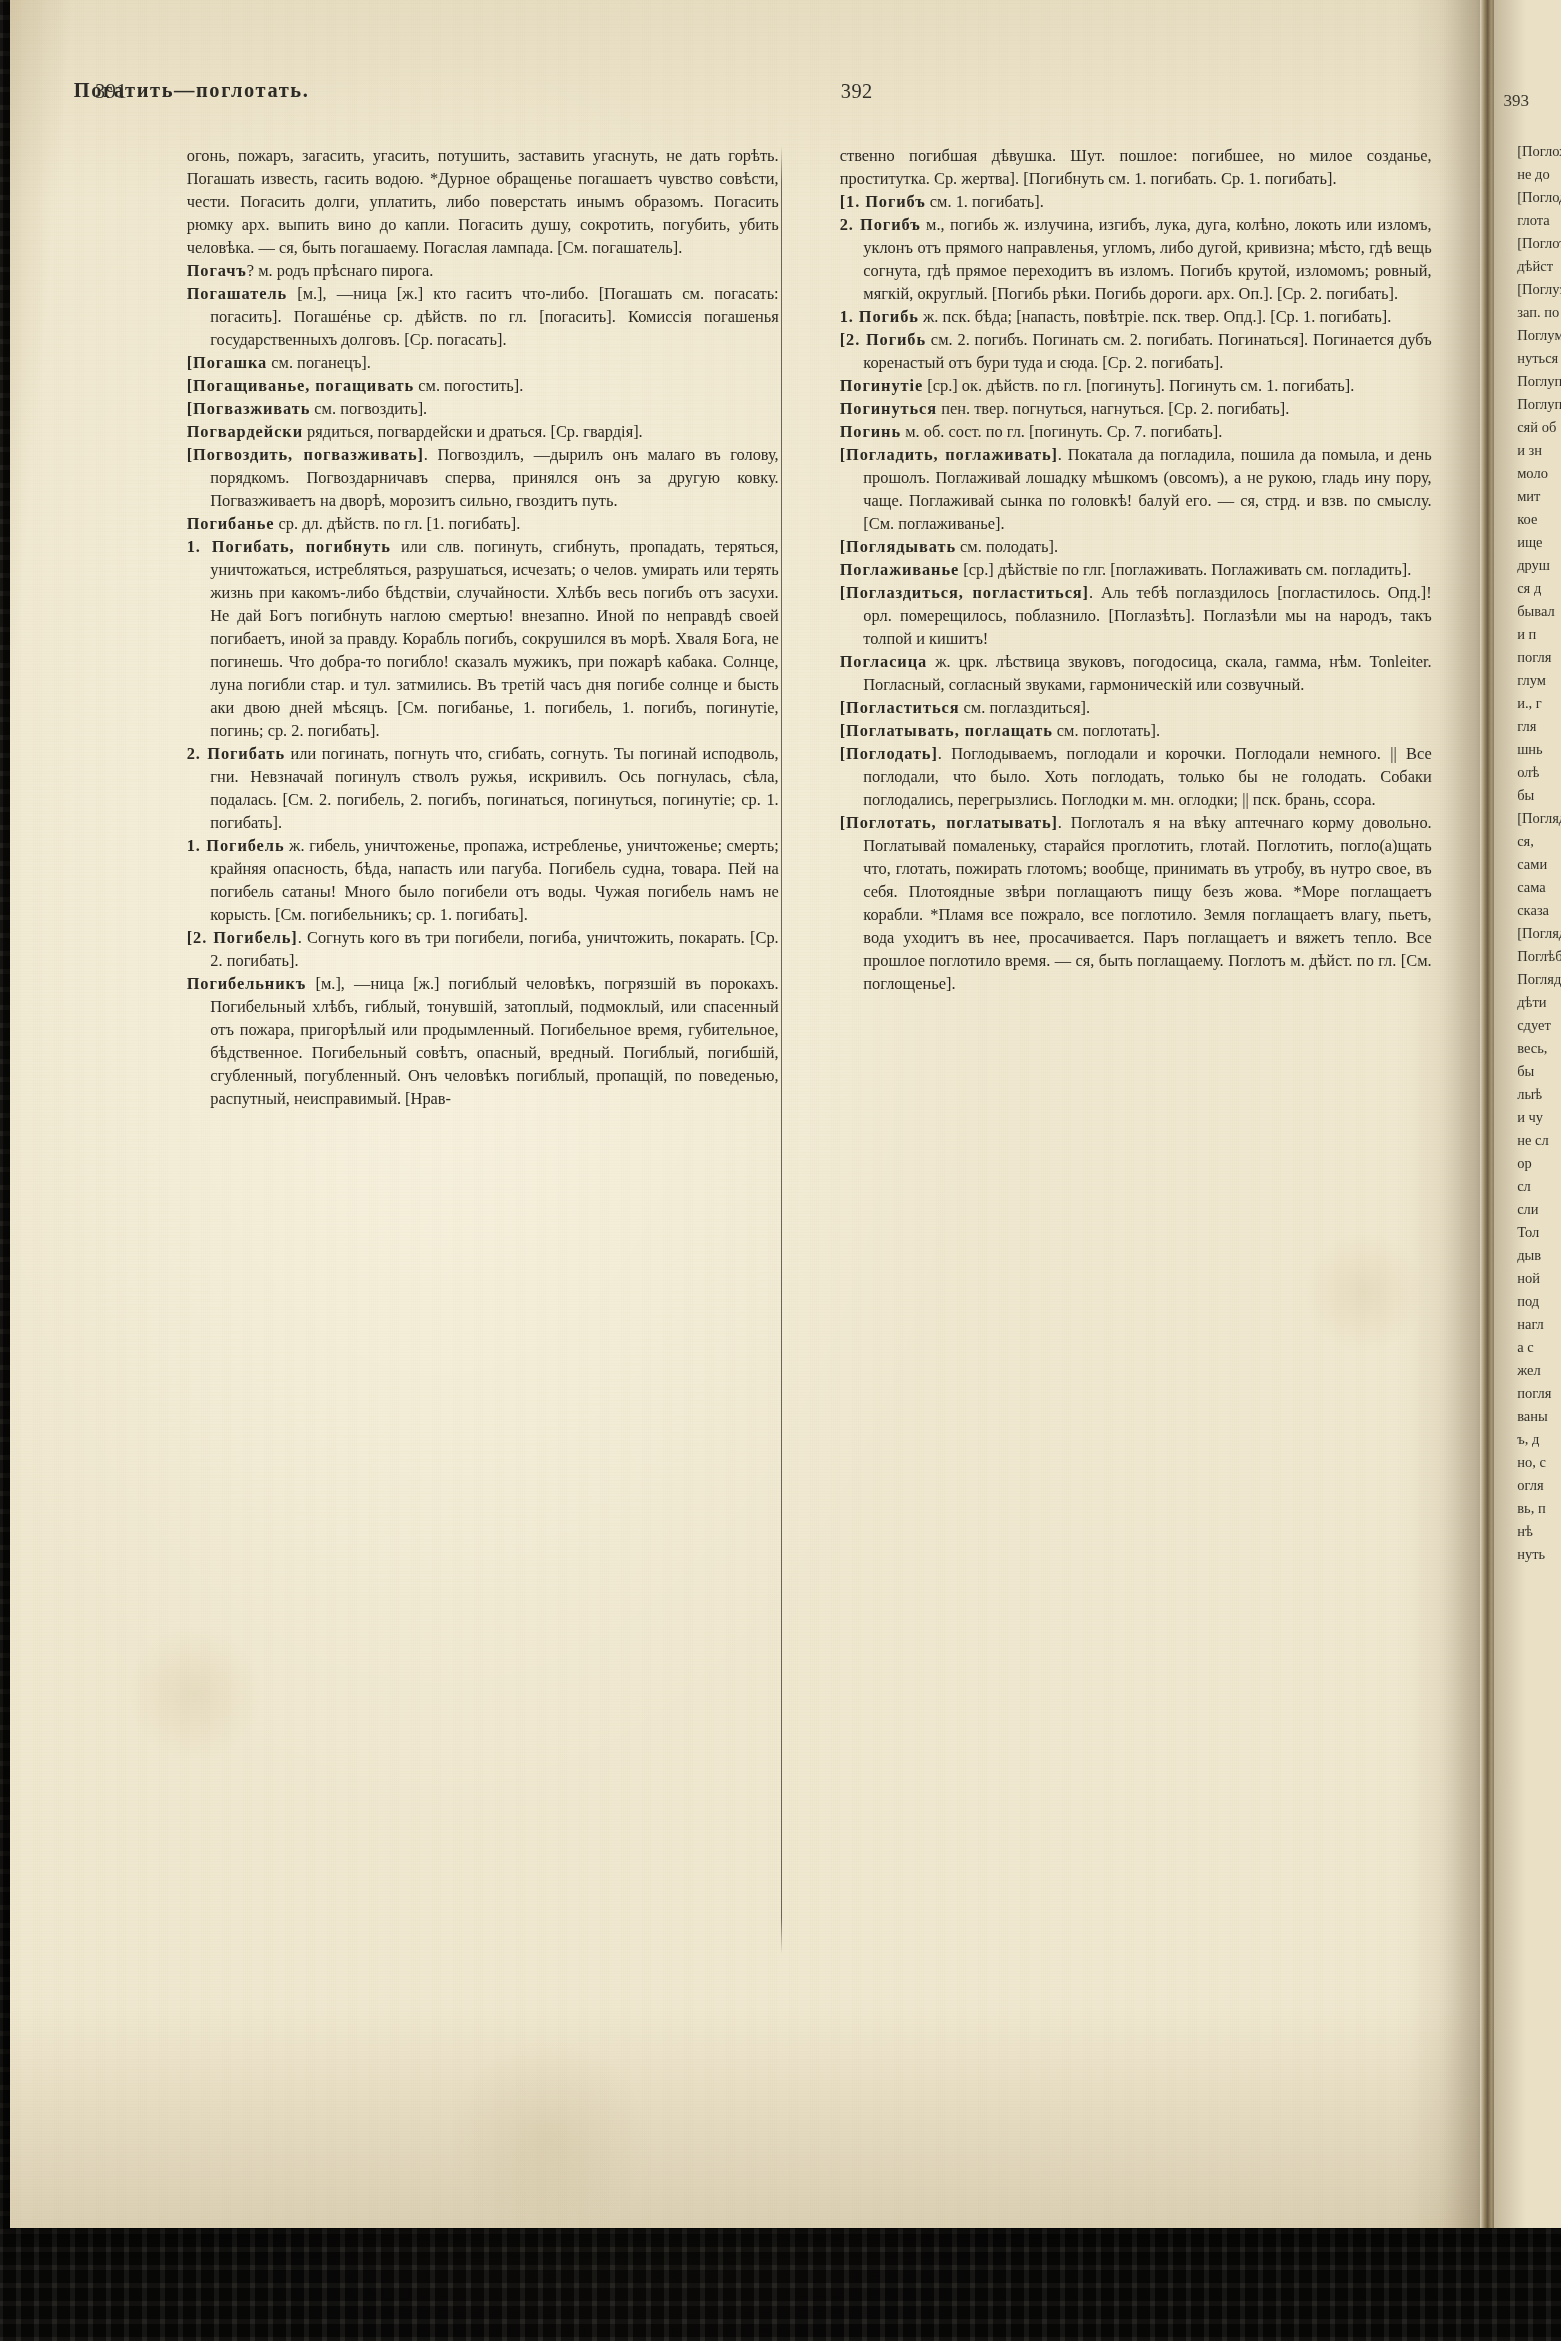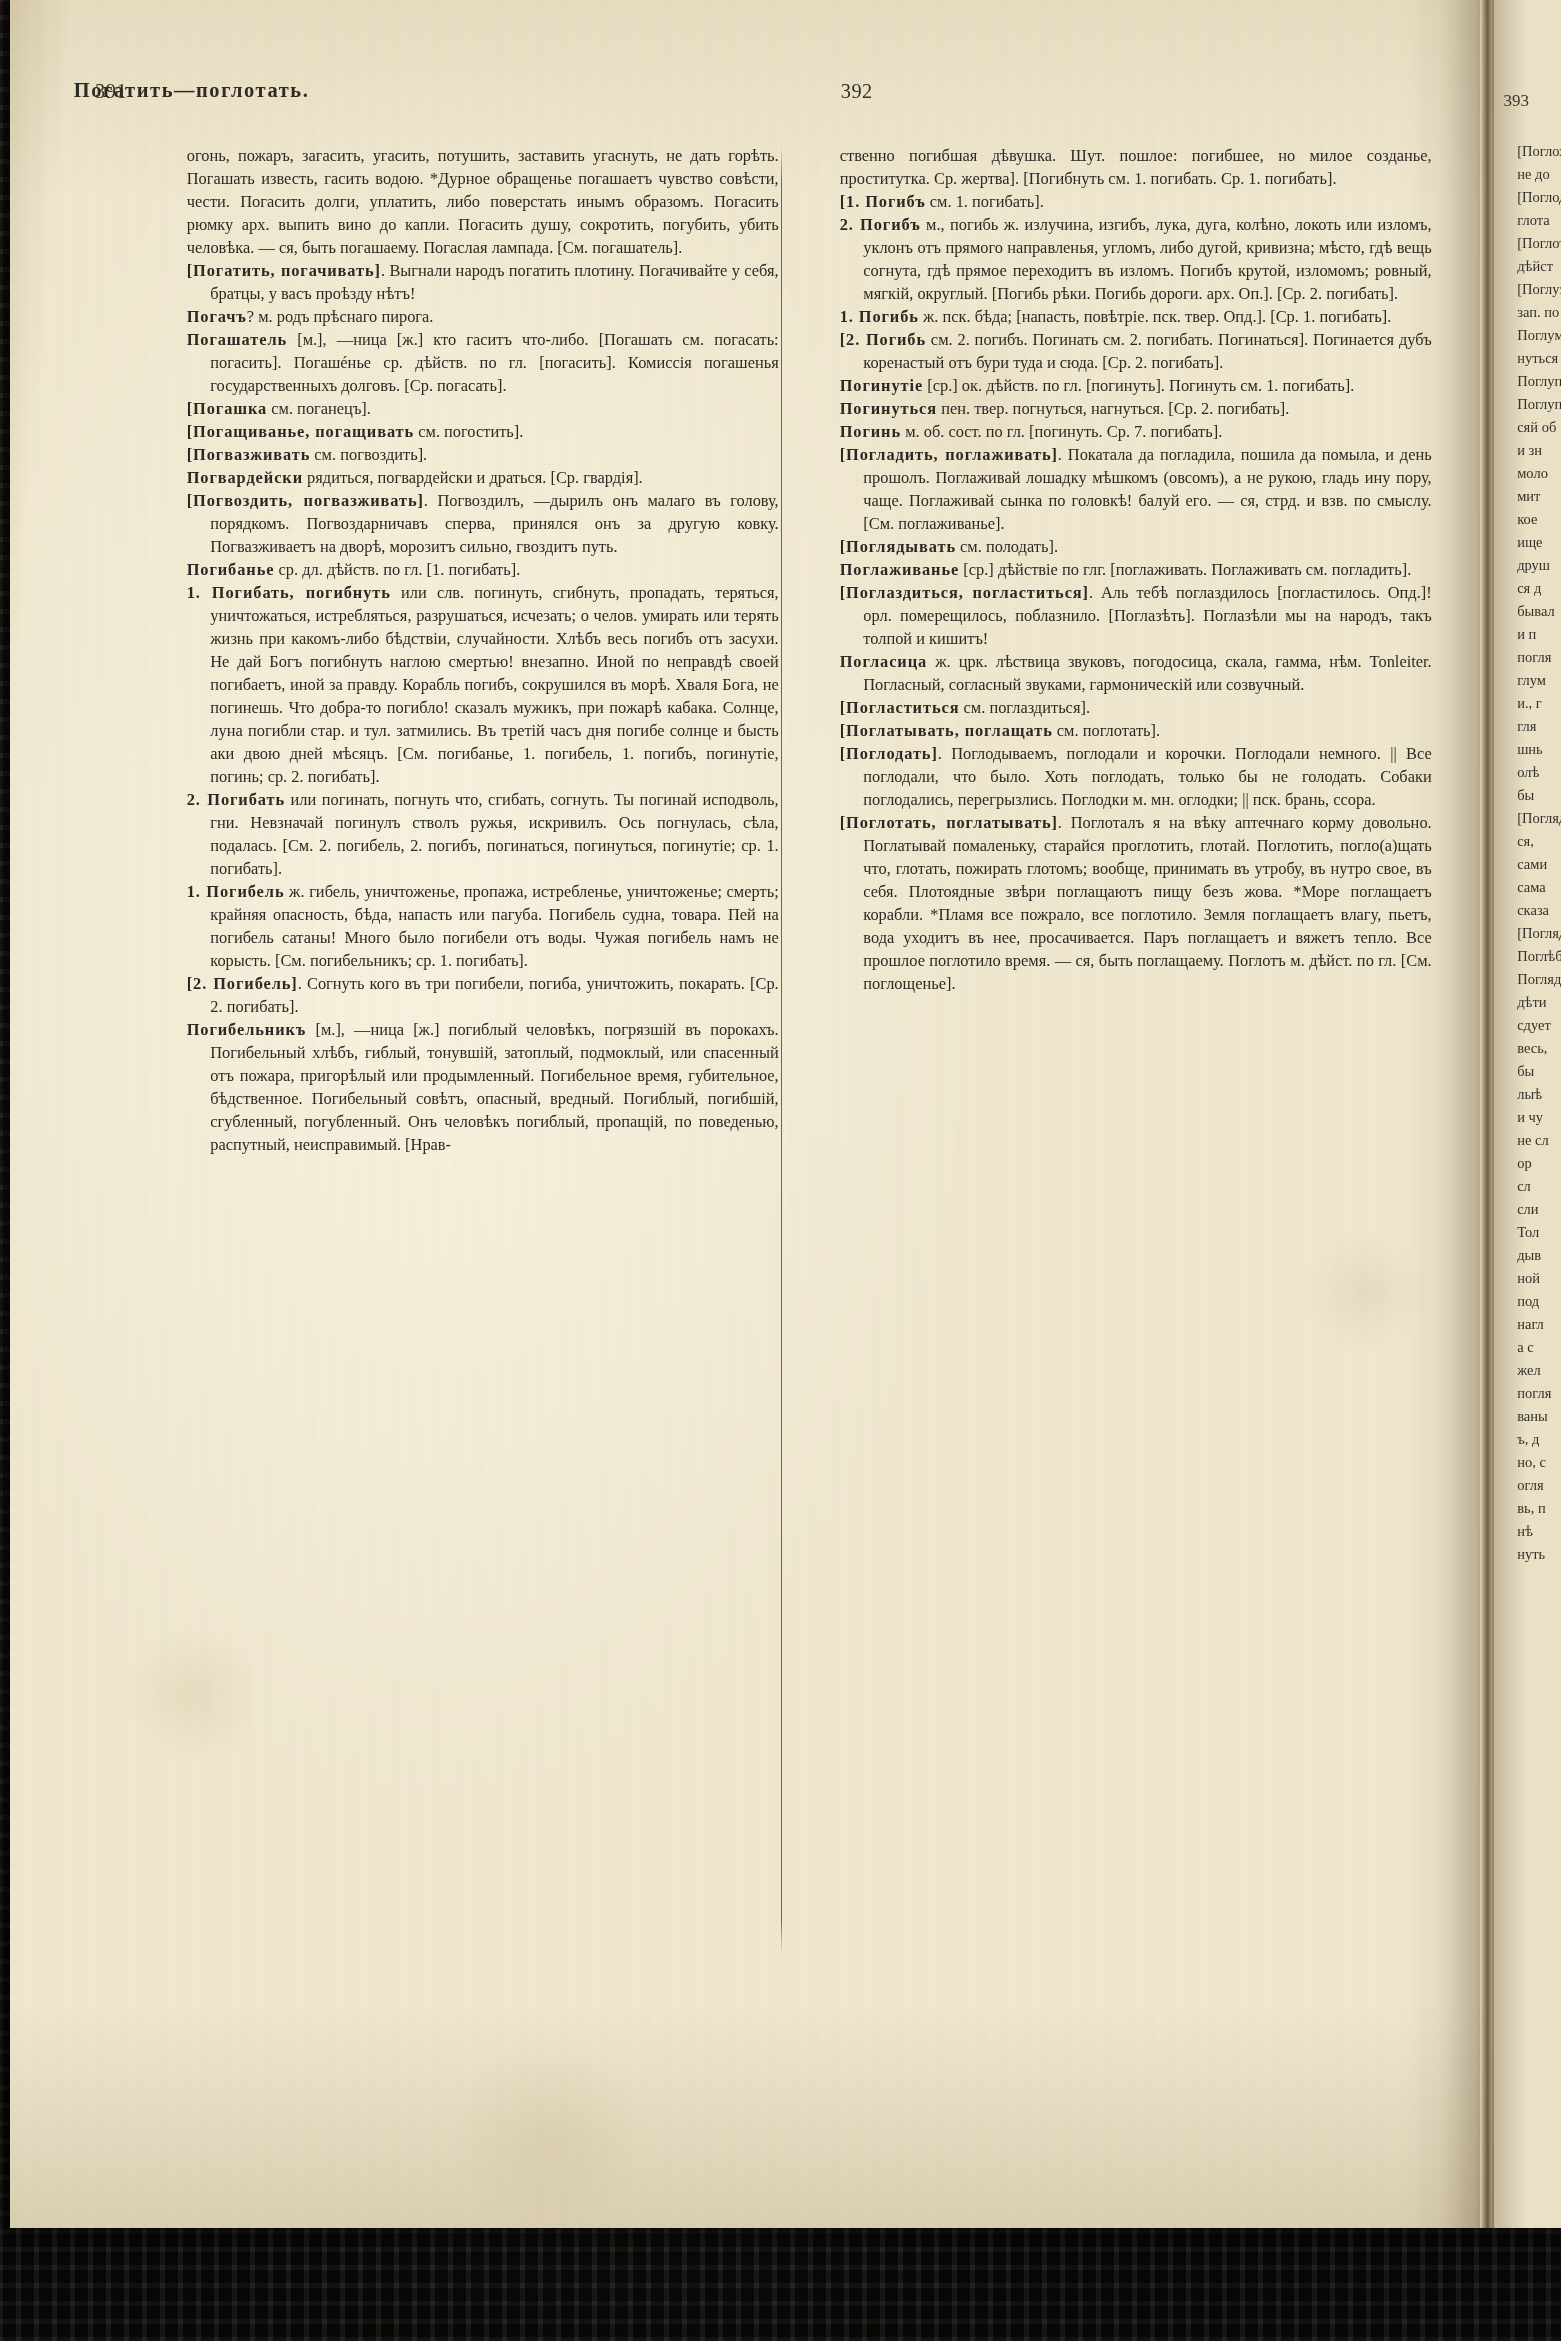--- a/index.html
+++ b/index.html
@@ -191,21 +191,20 @@
   <div id="running-head">
     <span class="folio" id="folio-left">391</span>
     <span id="head-title">Погатить—поглотать.</span>
     <span class="folio" id="folio-right">392</span>
   </div>
 
   <div id="col-rule"></div>
 
   <div class="col" id="col-left">
       <div class="entry" style="padding-left: 0px;">огонь, пожаръ, загасить, угасить, потушить, заставить угаснуть, не дать горѣть. Погашать известь, гасить водою. *Дурное обращенье погашаетъ чувство совѣсти, чести. Погасить долги, уплатить, либо поверстать инымъ образомъ. Погасить рюмку арх. выпить вино до капли. Погасить душу, сокротить, погубить, убить человѣка. — ся, быть погашаему. Погаслая лампада. [См. погашатель].</div>
-      <div class="entry hang"><span class="hw">[Погатить, погачивать]</span><span>. Выгнали народъ погатить плотину. Погачивайте у себя, братцы, у васъ проѣзду нѣтъ!</span></div>
       <div class="entry hang"><span class="hw">Погачъ</span><span>? м. родъ прѣснаго пирога.</span></div>
       <div class="entry hang"><span class="hw">Погашатель</span><span> [м.], —ница [ж.] кто гаситъ что-либо. [Погашать см. погасать: погасить]. Погашéнье ср. дѣйств. по гл. [погасить]. Комиссія погашенья государственныхъ долговъ. [Ср. погасать].</span></div>
       <div class="entry hang"><span class="hw">[Погашка</span><span> см. поганецъ].</span></div>
       <div class="entry hang"><span class="hw">[Погащиванье, погащивать</span><span> см. погостить].</span></div>
       <div class="entry hang"><span class="hw">[Погвазживать</span><span> см. погвоздить].</span></div>
       <div class="entry hang"><span class="hw">Погвардейски</span><span> рядиться, погвардейски и драться. [Ср. гвардія].</span></div>
       <div class="entry hang"><span class="hw">[Погвоздить, погвазживать]</span><span>. Погвоздилъ, —дырилъ онъ малаго въ голову, порядкомъ. Погвоздарничавъ сперва, принялся онъ за другую ковку. Погвазживаетъ на дворѣ, морозитъ сильно, гвоздитъ путь.</span></div>
       <div class="entry hang"><span class="hw">Погибанье</span><span> ср. дл. дѣйств. по гл. [1. погибать].</span></div>
       <div class="entry hang"><span class="hw">1. Погибать, погибнуть</span><span> или слв. погинуть, сгибнуть, пропадать, теряться, уничтожаться, истребляться, разрушаться, исчезать; о челов. умирать или терять жизнь при какомъ-либо бѣдствіи, случайности. Хлѣбъ весь погибъ отъ засухи. Не дай Богъ погибнуть наглою смертью! внезапно. Иной по неправдѣ своей погибаетъ, иной за правду. Корабль погибъ, сокрушился въ морѣ. Хваля Бога, не погинешь. Что добра-то погибло! сказалъ мужикъ, при пожарѣ кабака. Солнце, луна погибли стар. и тул. затмились. Въ третій часъ дня погибе солнце и бысть аки двою дней мѣсяцъ. [См. погибанье, 1. погибель, 1. погибъ, погинутіе, погинь; ср. 2. погибать].</span></div>
       <div class="entry hang"><span class="hw">2. Погибать</span><span> или погинать, погнуть что, сгибать, согнуть. Ты погинай исподволь, гни. Невзначай погинулъ стволъ ружья, искривилъ. Ось погнулась, сѣла, подалась. [См. 2. погибель, 2. погибъ, погинаться, погинуться, погинутіе; ср. 1. погибать].</span></div>

